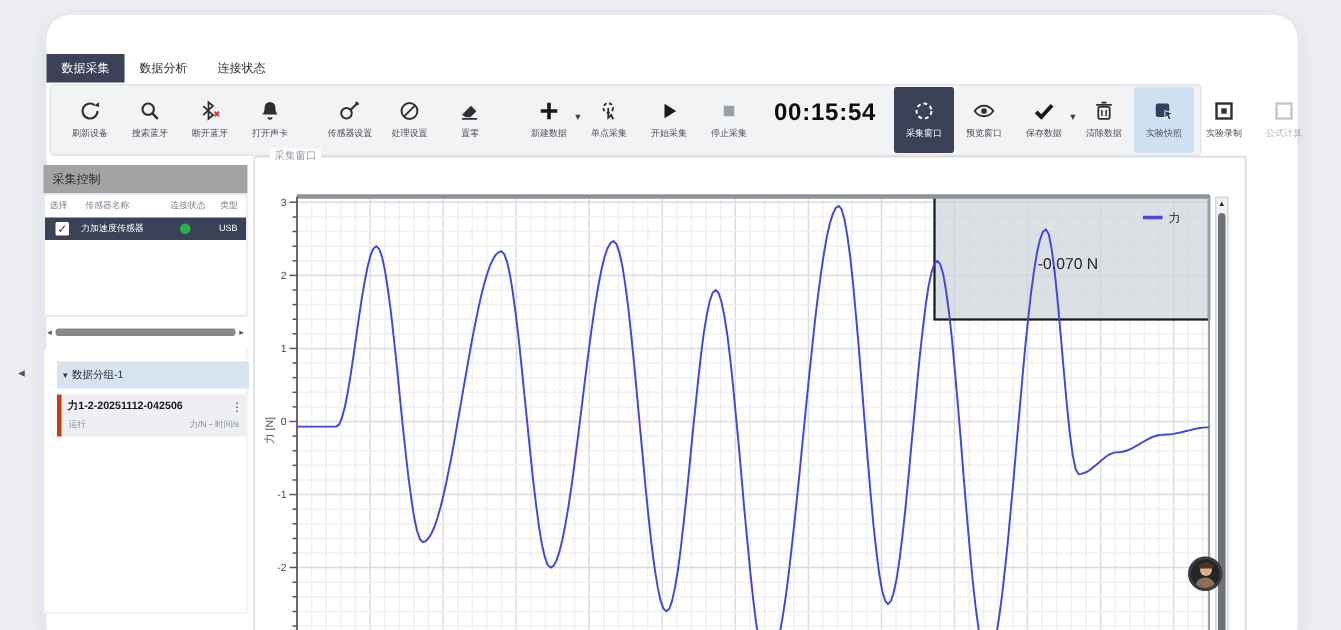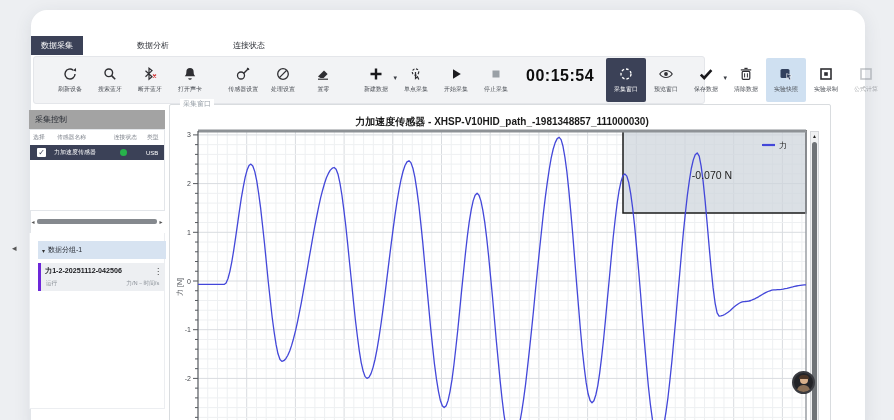--- a/index.html
+++ b/index.html
@@ -1,25 +1,25 @@
 <!DOCTYPE html>
 <html><head>
 <meta charset="utf-8">
 <style>
   html,body{margin:0;padding:0;width:894px;height:420px;overflow:hidden;
     background:#edeff2;font-family:"Liberation Sans","DejaVu Sans",sans-serif;}
   .window{position:absolute;left:31px;top:10px;width:834px;height:430px;background:#fff;
     border-radius:16px;box-shadow:0 4px 18px rgba(40,50,70,.10);}
   
-  .tabbar{position:absolute;left:31px;top:36px;display:flex;align-items:flex-end;gap:44px;}
+  .tabbar{position:absolute;left:31px;top:36px;display:flex;align-items:flex-end;}
   .tab{padding:4px 10px;font-size:8px;color:#2c2f36;cursor:default;}
   .tab.active{background:#3b4157;color:#fff;}
   
-  .toolbar{position:absolute;left:33px;top:56px;width:672px;height:48px;background:#f2f3f5;
-    border:1px solid #e4e6ea;border-radius:3px;display:flex;align-items:center;padding:0 16px;box-sizing:border-box;}
+  .toolbar{position:absolute;left:33px;top:56px;width:768px;height:48px;background:#f2f3f5;
+    border:1px solid #e4e6ea;border-radius:3px;display:flex;align-items:center;padding:0 6px;box-sizing:border-box;}
   .tbtn{display:flex;flex-direction:column;align-items:center;justify-content:center;
     width:40px;height:44px;flex:0 0 auto;position:relative;border-radius:2px;}
   .tbtn .tlabel{font-size:6.5px;color:#4a4e55;margin-top:3px;white-space:nowrap;transform:scale(.92);}
   .tbtn svg{width:16px;height:16px;}
   .grp{margin-left:13px;}
   .caret{position:absolute;right:-1px;top:16px;font-size:7px;color:#3a3d44;}
   .timer{font-size:16px;font-weight:bold;color:#0d0d0d;margin:0 12px 8px 10px;letter-spacing:.5px;}
   .tbtn.dark{background:#3b4157;}
   .tbtn.dark .tlabel{color:#fff;}
   .tbtn.hl{background:#cfe0f1;}
@@ -41,21 +41,21 @@
   .dot{width:7px;height:7px;border-radius:50%;background:#27b24b;margin-left:8px;}
   .stype{font-size:6px;}
   .hscroll{margin-top:6px;height:8px;display:flex;align-items:center;}
   .hs-ar{font-size:6px;color:#555;width:8px;text-align:center;}
   .hs-th{flex:1;height:5px;background:#85898e;border-radius:2px;}
   .dlist{margin-top:8px;}
   .tree{background:#fff;border:1px solid #eceef1;border-top:none;height:176px;padding-top:8px;box-sizing:border-box;}
   .grow{margin-left:8px;width:120px;background:#d7e3f1;font-size:7px;color:#2a2e36;
     padding:4px 4px;display:flex;align-items:center;gap:3px;}
   .gar{font-size:6px;color:#333;}
-  .ditem{margin-left:8px;margin-top:4px;width:117px;background:#edeff2;border-left:3px solid #6d28d9;
+  .ditem{margin-left:8px;margin-top:4px;width:117px;background:#edeff2;border-left:3px solid #c2410c;
     padding:3px 2px 3px 4px;}
   .dtop{display:flex;justify-content:space-between;align-items:center;}
   .dtitle{font-size:7.5px;font-weight:bold;color:#17181c;white-space:nowrap;transform:scale(.95);transform-origin:left;}
   .dmenu{font-size:8px;color:#333;}
   .dsub{display:flex;justify-content:space-between;font-size:6.5px;color:#8a9097;margin-top:3px;}
   .dsub span{transform:scale(.88);white-space:nowrap;}
   
   .cpanel{position:absolute;left:169px;top:104px;width:660px;height:326px;border:1px solid #d9dcdf;
     border-radius:2px;background:#fff;}
   .clabel{position:absolute;top:-6px;left:10px;background:#fff;font-size:7px;color:#98a0a8;padding:0 3px;}
@@ -251,21 +251,20 @@
           <span>运行</span>
           <span>力/N－时间/s</span>
         </div>
       </div>
     </div>
   </div>
 </div>
 
 <div class="cpanel">
   <span class="clabel">采集窗口</span>
-  <div class="ctitle">力加速度传感器 - XHSP-V10HID_path_-1981348857_111000030)</div>
   <svg class="plot" width="652" height="322">
     <g id="grid">
         <line x1="35.74" y1="22" x2="35.74" y2="322" stroke="#eef0f2" stroke-width="1"></line>
         <line x1="45.480000000000004" y1="22" x2="45.480000000000004" y2="322" stroke="#eef0f2" stroke-width="1"></line>
         <line x1="55.22" y1="22" x2="55.22" y2="322" stroke="#eef0f2" stroke-width="1"></line>
         <line x1="64.96000000000001" y1="22" x2="64.96000000000001" y2="322" stroke="#eef0f2" stroke-width="1"></line>
         <line x1="74.7" y1="22" x2="74.7" y2="322" stroke="#d9dce0" stroke-width="1"></line>
         <line x1="84.44" y1="22" x2="84.44" y2="322" stroke="#eef0f2" stroke-width="1"></line>
         <line x1="94.18" y1="22" x2="94.18" y2="322" stroke="#eef0f2" stroke-width="1"></line>
         <line x1="103.92" y1="22" x2="103.92" y2="322" stroke="#eef0f2" stroke-width="1"></line>

